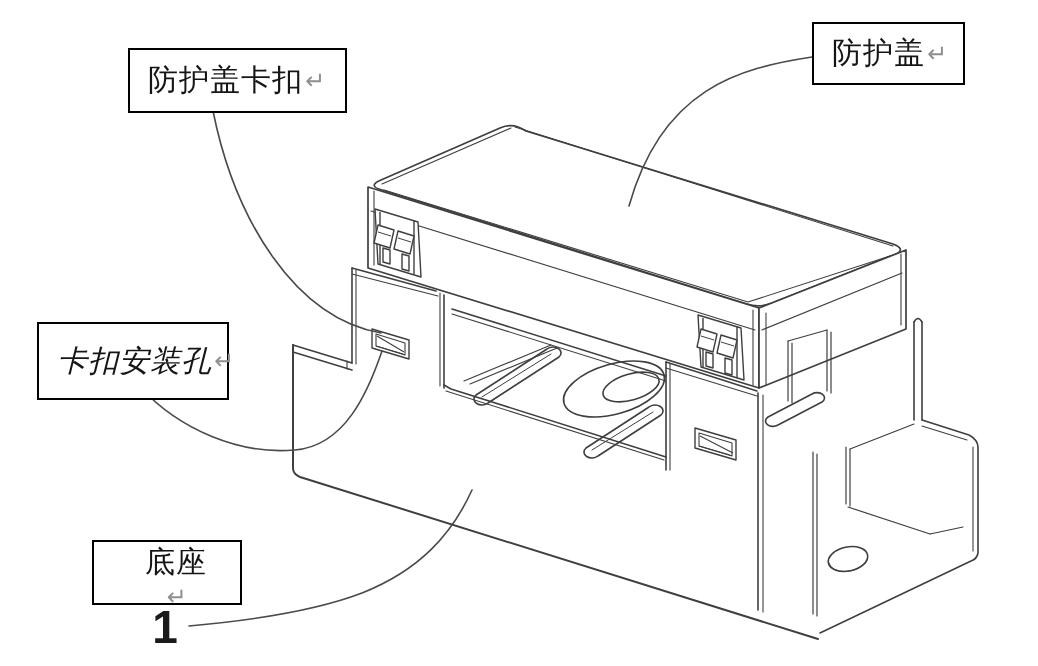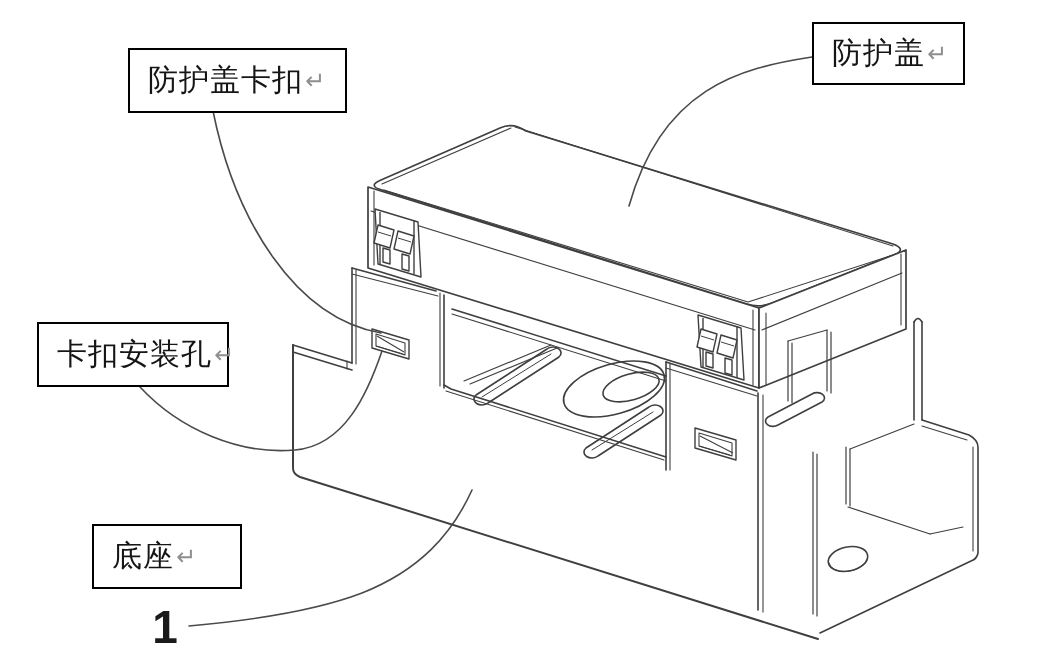--- a/index.html
+++ b/index.html
@@ -184,24 +184,24 @@
   <div class="callout" style="left:128px;top:48px;width:219px;height:65px;">
     <span>防护盖卡扣</span>
     <span class="ret-mark">↵</span>
   </div>
 
   <div class="callout" style="left:812px;top:22px;width:153px;height:63px;text-align:center;">
     <span>防护盖</span>
     <span class="ret-mark">↵</span>
   </div>
 
-  <div class="callout" style="left:37px;top:322px;width:192px;height:65px;">
+  <div class="callout" style="left:37px;top:322px;width:192px;height:78px;font-style:italic;">
     <span>卡扣安装孔</span>
     <span class="ret-mark">↵</span>
   </div>
 
-  <div class="callout" style="left:92px;top:524px;width:150px;height:65px;">
+  <div class="callout" style="left:92px;top:540px;width:150px;height:65px;flex-direction:column;">
     <span>底座</span>
     <span class="ret-mark">↵</span>
   </div>
 
   <div class="part-num" style="left:143px;top:600px;width:44px;text-align:center;">1</div>
 </div>
 
 </body></html>

